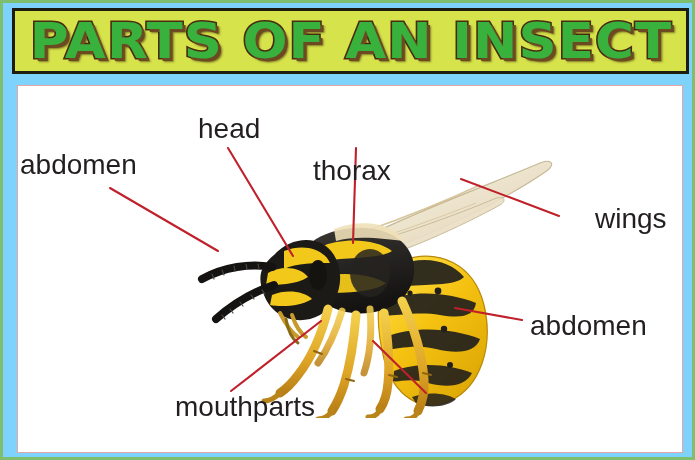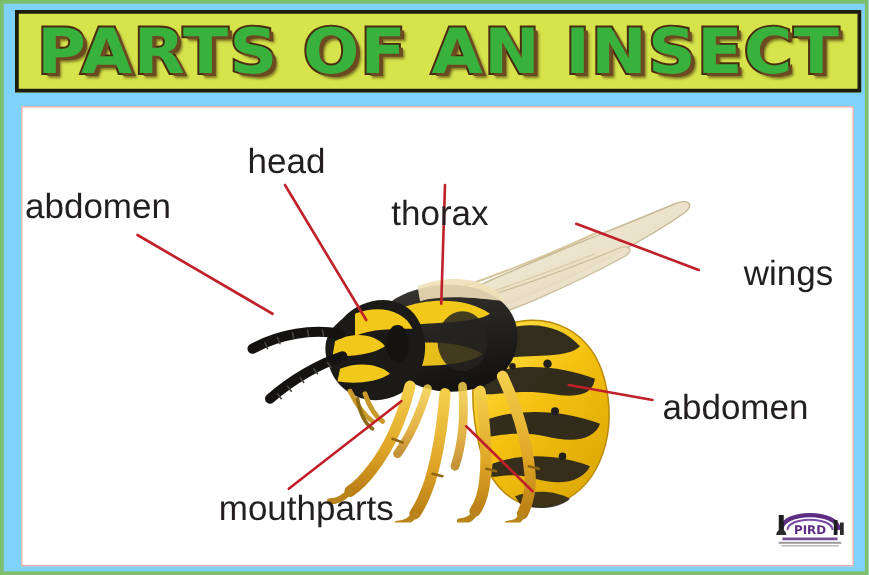--- a/index.html
+++ b/index.html
@@ -186,34 +186,14 @@
 
   <span class="label" style="left:310px; top:108px;margin-top:44px;">thorax</span>
 
   <span class="label" style="left:569px; top:200px;margin-left:23px;">wings</span>
 
   <span class="label" style="left:527px; top:307px;">abdomen</span>
 
   <span class="label" style="left:172px; top:388px;">mouthparts</span>
 
 
-  <div id="logo">
-    <svg viewBox="0 0 66 46" xmlns="http://www.w3.org/2000/svg">
-      <rect x="0" y="0" width="66" height="46" fill="#ffffff"></rect>
-
-      <path d="M10 30 C 10 14, 56 14, 56 30" fill="none" stroke="#5c2d83" stroke-width="3.4"></path>
-      <path d="M15 30 C 15 19, 51 19, 51 30" fill="none" stroke="#7a4aa5" stroke-width="1.6"></path>
-
-      <path d="M8 34 L8 18 L12 18 L12 34 Z" fill="#1d1d1d"></path>
-      <path d="M6 34 C 6 28, 14 28, 14 34 Z" fill="#2b2b2b"></path>
-
-      <path d="M52 34 L52 22 L55 22 L55 34 Z" fill="#1d1d1d"></path>
-      <path d="M57 34 L57 24 L60 24 L60 34 Z" fill="#2b2b2b"></path>
-
-      <text x="33" y="33" text-anchor="middle" font-family="DejaVu Sans, sans-serif" font-size="9.5" font-weight="bold" fill="#5c2d83">PIRD</text>
-
-      <rect x="11" y="36" width="44" height="2.2" fill="#5c2d83" opacity=".85"></rect>
-      <rect x="8" y="39.5" width="50" height="1.5" fill="#6a6a6a" opacity=".7"></rect>
-      <rect x="10" y="42" width="46" height="1.2" fill="#8a8a8a" opacity=".6"></rect>
-    </svg>
-  </div>
 
 </div>
 
 </body></html>

